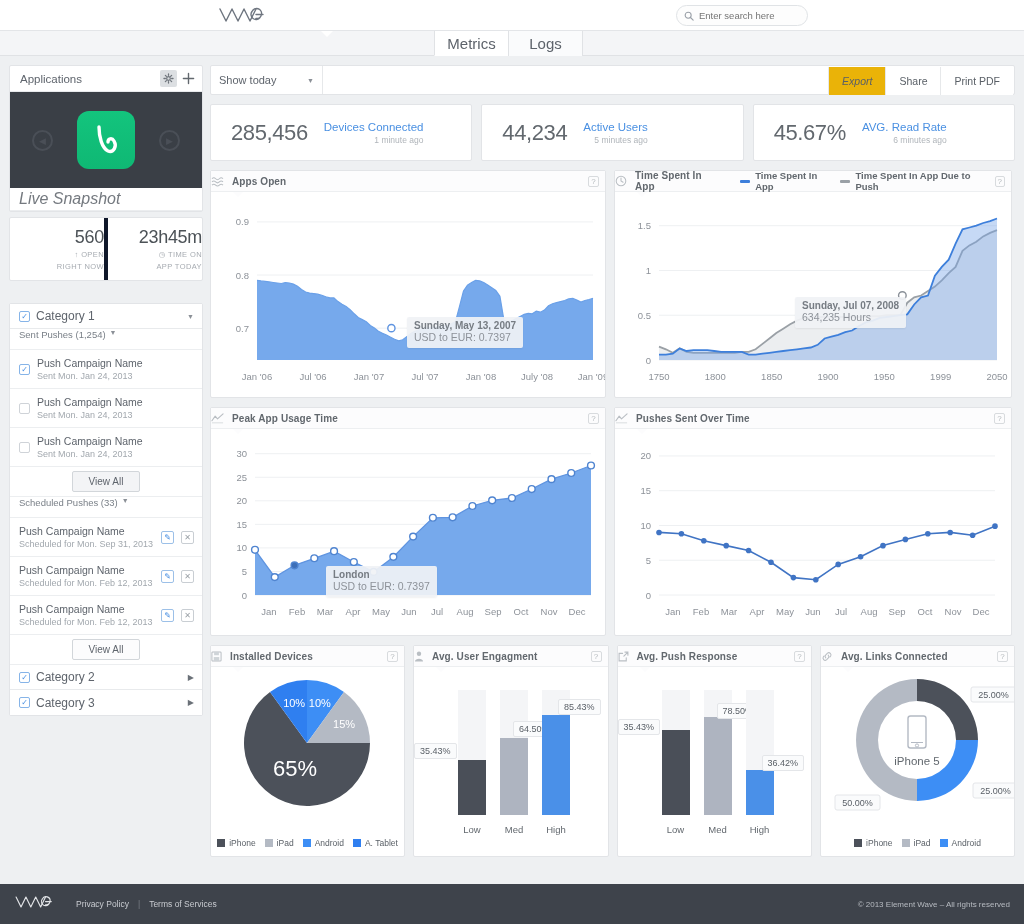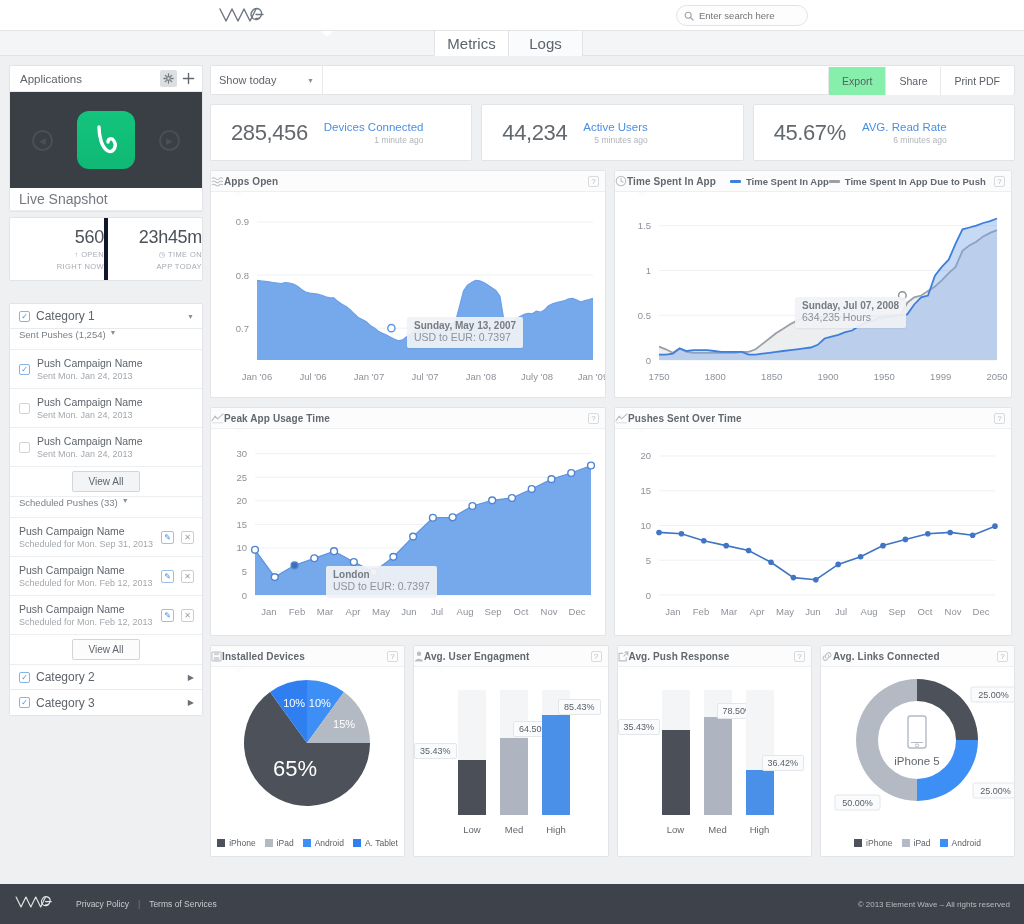--- a/index.html
+++ b/index.html
@@ -78,22 +78,23 @@
   }
   .hero-arrow {
     position: absolute; top: 38px; width: 21px; height: 21px; border-radius: 50%;
     border: 2px solid #4a4f57; display: flex; align-items: center; justify-content: center;
     color: #4a4f57; font-size: 9px;
   }
   .hero-arrow.l { left: 22px; }
   .hero-arrow.r { right: 22px; }
   .snap-label {
     height: 23px; display: flex; align-items: center; padding-left: 9px;
-    font-size: 14px; color: #74797f; border-bottom: 1px solid #ebedef;
+    font-size: 16px; color: #74797f; border-bottom: 1px solid #ebedef;
     background: #fff;
+    font-style: italic;
   }
   .snap-body { display: flex; height: 62px; text-align: right; }
   .snap-cell { flex: 1; padding: 9px 0 0 14px; }
   .snap-cell + .snap-cell { border-left: 4px solid #0f172a; padding-left: 14px; }
   .snap-num { font-size: 18px; color: #4c5257; font-weight: 400; letter-spacing: -.3px; }
   .snap-sub { font-size: 7.5px; color: #a6abb1; letter-spacing: .4px; line-height: 10px; margin-top: 2px; }
 
   .cat-head {
     height: 25px; display: flex; align-items: center; padding: 0 8px 0 9px;
     border-bottom: 1px solid #e8eaec; background: #fff;
@@ -144,36 +145,36 @@
     width: 112px; height: 28px; display: flex; align-items: center;
     padding: 0 8px; font-size: 11px; color: #5e646c;
     border-right: 1px solid #e6e8ea;
   }
   .show-today span:first-child { flex: 1; }
   .tb-right { position: absolute; right: 1px; top: 1px; display: flex; height: 28px; }
   .tb-btn {
     padding: 0 13px; height: 28px; display: flex; align-items: center;
     font-size: 10.5px; color: #5a6067; border-left: 1px solid #e6e8ea; background: #fff;
   }
-  .tb-btn.active { background: #86efac; }
+  .tb-btn.active { background: #eab308; font-style: italic; }
 
   .stats { display: flex; gap: 9px; margin-top: 9px; }
   .stat {
     flex: 1; height: 57px; background: #fff; border: 1px solid #e2e4e7;
     border-radius: 2px; display: flex; align-items: center; padding-left: 20px; gap: 16px; text-align: right;
   }
   .stat-num { font-size: 22px; color: #62686e; letter-spacing: -.4px; }
   .stat-lbl { font-size: 11.5px; color: #4a90e2; line-height: 14px; }
   .stat-ago { font-size: 8.5px; color: #b0b5ba; line-height: 12px; }
 
   .grid { display: flex; gap: 8px; margin-top: 9px; }
   .chart-card { background: #fff; border: 1px solid #e2e4e7; border-radius: 2px; position: relative; }
   .ch-head {
     height: 21px; display: flex; align-items: center; padding: 0 6px 0 0;
-    border-bottom: 1px solid #edeff1; background: #fcfcfd; 
+    border-bottom: 1px solid #edeff1; background: #fcfcfd; gap: 8px;
   }
   .ch-title { font-size: 10px; color: #62686e; font-weight: bold; letter-spacing: .1px; }
   .ch-icon { color: #b9bec3; display: flex; align-items: center; }
   .ch-help {
     width: 11px; height: 11px; border: 1px solid #d8dbde; border-radius: 2px;
     font-size: 8px; color: #b5babe; display: flex; align-items: center; justify-content: center;
     margin-left: auto;
   }
   .ch-notch {
     position: absolute; left: 22px; top: 21px; width: 0; height: 0;

